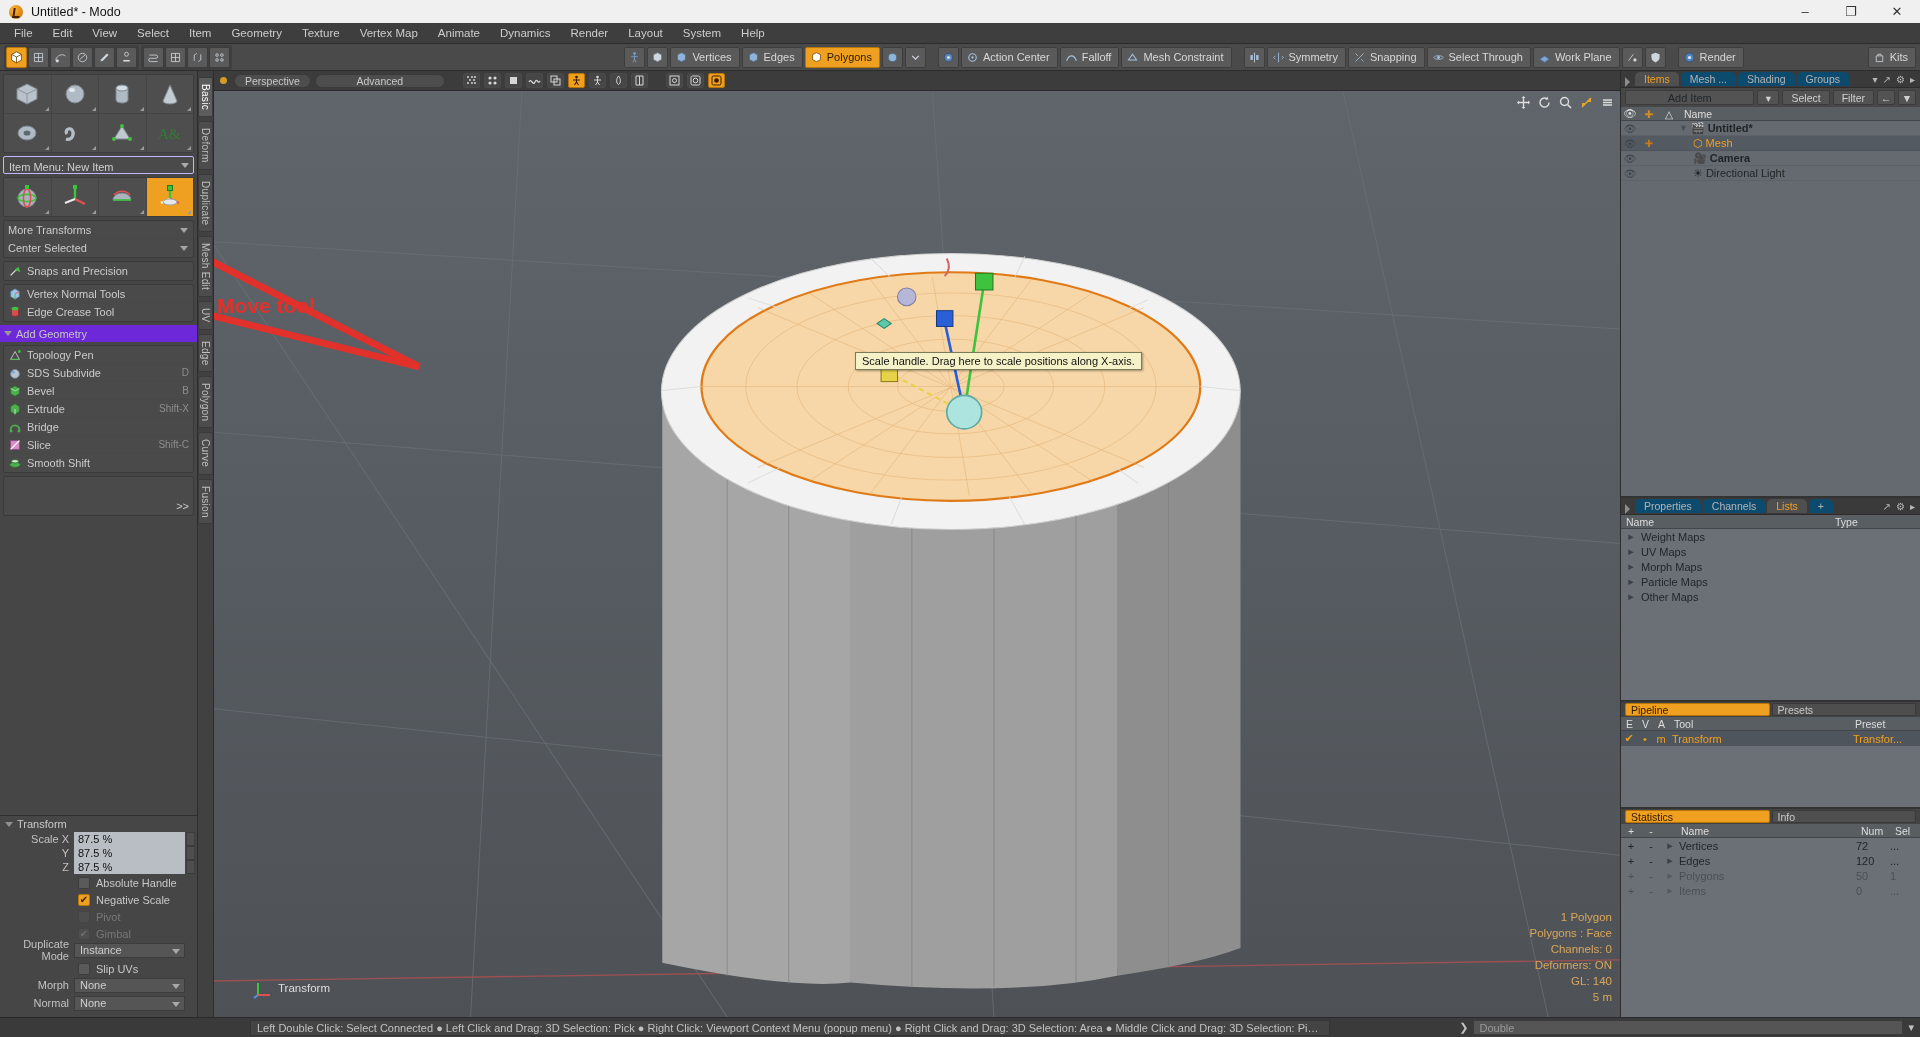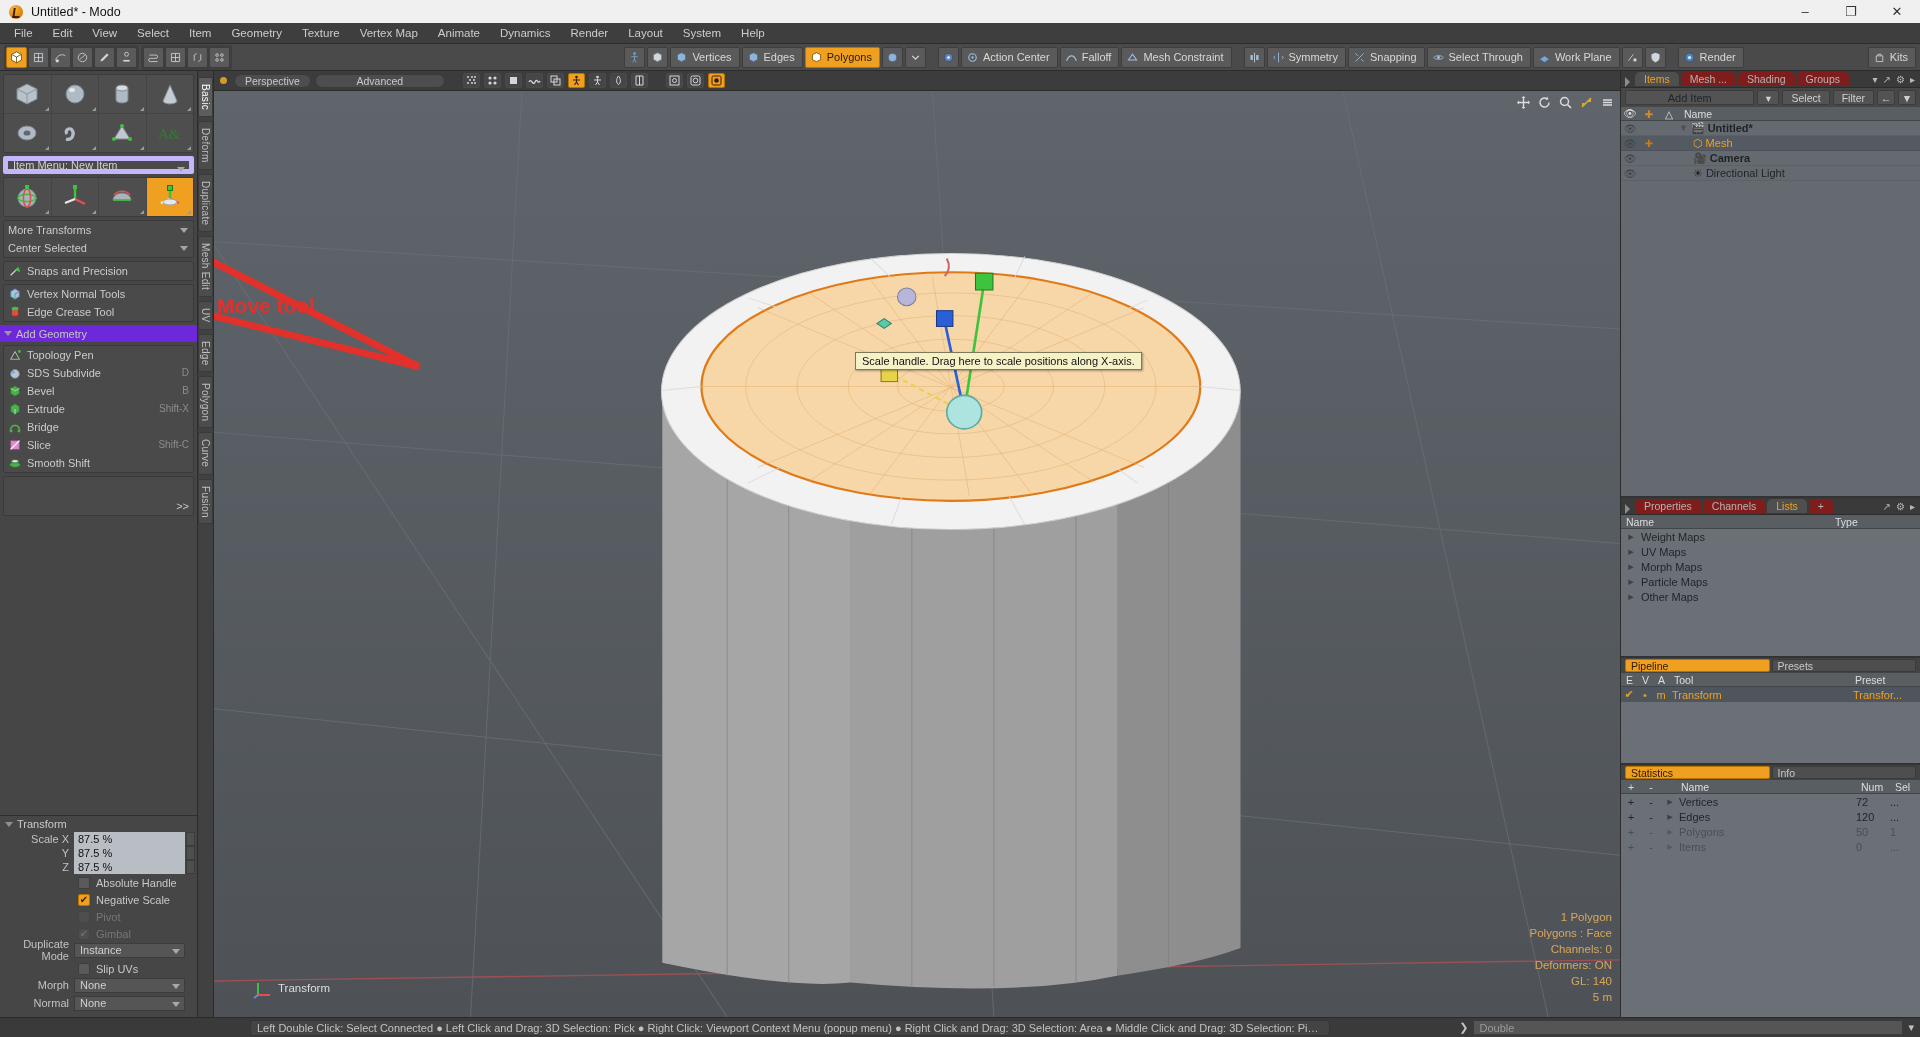--- a/index.html
+++ b/index.html
@@ -52,22 +52,22 @@
     display:flex;flex-direction:column;position:relative;}
   #lefttop{flex:0 0 auto;}
   .lsec{background:#4e4e4e;margin:3px;border:1px solid #3c3c3c;border-radius:2px;}
   .prow{display:flex;}
   .pcell{flex:1;height:38px;display:flex;align-items:center;justify-content:center;
     border-right:1px solid #444;position:relative;}
   .pcell:last-child{border-right:none;}
   .pcell.sel{background:#f0a020;}
   .pcell .corner{position:absolute;right:2px;bottom:2px;width:0;height:0;
     border-left:4px solid transparent;border-bottom:4px solid #9a9a9a;}
-  .combobox{margin:3px;height:18px;background:#4a4a4a;border:5px solid #c4b5fd;border-radius:2px;
-    display:flex;align-items:center;padding:0 5px;font-size:11px;color:#cfcfcf;position:relative;}
+  .combobox{margin:3px;height:18px;background:#4a4a4a;border:1px solid #c4b5fd;border-radius:2px;
+    display:flex;align-items:flex-end;padding:0 5px;font-size:11px;color:#cfcfcf;position:relative;}
   .combobox .arrow{position:absolute;right:4px;top:6px;width:0;height:0;
     border-left:4px solid transparent;border-right:4px solid transparent;border-top:5px solid #aaa;}
   .listbtn{height:18px;display:flex;align-items:center;padding:0 4px;font-size:11px;color:#cbcbcb;
     border-bottom:1px solid #484848;gap:5px;position:relative;}
   .listbtn .sc{margin-left:auto;color:#8d8d8d;font-size:10px;}
   .listbtn .gi{width:14px;height:14px;flex:0 0 14px;}
   .grouphdr{height:17px;background:#6d28d9;display:flex;align-items:center;padding:0 4px;
     font-size:11px;color:#c6c6c6;gap:4px;}
   .grouphdr .tri{width:0;height:0;border-left:4px solid transparent;border-right:4px solid transparent;
     border-top:5px solid #9a9a9a;}
@@ -124,21 +124,21 @@
   #vpstats{position:absolute;right:8px;text-align:right;color:#d9a65a;font-size:11.5px;line-height:16px;}
   #vporigin{position:absolute;color:#ddd;font-size:11.5px;display:flex;align-items:center;gap:4px;}
   #annot{position:absolute;color:#e2312a;font-size:21px;font-weight:bold;}
   
   #rightpanel{width:300px;background:#434343;border-left:1px solid #2c2c2c;display:flex;
     flex-direction:column;}
   .rtabbar{height:17px;background:#3a3a3a;display:flex;align-items:center;padding-left:14px;
     gap:2px;position:relative;border-bottom:1px solid #2c2c2c;}
   .rtabbar::before{content:"";position:absolute;left:4px;top:6px;width:0;height:0;
     border-top:5px solid transparent;border-bottom:5px solid transparent;border-left:5px solid #8c8c8c;}
-  .rtab{font-size:10.5px;color:#b4b4b4;padding:1px 9px;border-radius:5px 5px 0 0;background:#7f1d1d;}
+  .rtab{font-size:10.5px;color:#b4b4b4;padding:1px 9px;border-radius:5px 5px 0 0;background:#0c4a6e;}
   .rtab.on{color:#f0a020;background:#4f4f4f;}
   .rtabicons{margin-left:auto;display:flex;gap:5px;padding-right:5px;color:#b9b9b9;font-size:10px;}
   .rctrls{height:19px;display:flex;align-items:flex-start;gap:3px;padding:2px 4px;background:#474747;}
   .rbtn{height:15px;background:#535353;border:1px solid #3c3c3c;border-radius:2px;font-size:10.5px;
     color:#d0d0d0;display:flex;align-items:center;justify-content:center;padding:0 8px;}
   .rbtn.grow{flex:1;}
   .gridhdr{height:14px;background:#595e63;display:flex;align-items:center;font-size:10.5px;
     color:#dedede;border-bottom:1px solid #41464a;}
   .gridhdr div{padding:0 5px;}
   .irow{height:15px;display:flex;align-items:center;font-size:11px;color:#1f2326;
@@ -1002,21 +1002,21 @@
           <div class="icol-s"></div>
           <div class="icol-n" style="padding-left:14px">
             <span>☀</span>
             <span>Directional Light</span>
           </div>
         </div>
         <div style="flex:1"></div>
       </div>
     </div>
 
-    <div class="panelsec" style="height:160px">
+    <div class="panelsec" style="height:204px">
       <div class="rtabbar">
         <div class="rtab">Properties</div>
         <div class="rtab">Channels</div>
         <div class="rtab on">Lists</div>
         <div class="rtab">+</div>
         <div class="rtabicons">
           <span>↗</span>
           <span>⚙</span>
           <span>▸</span>
         </div>

